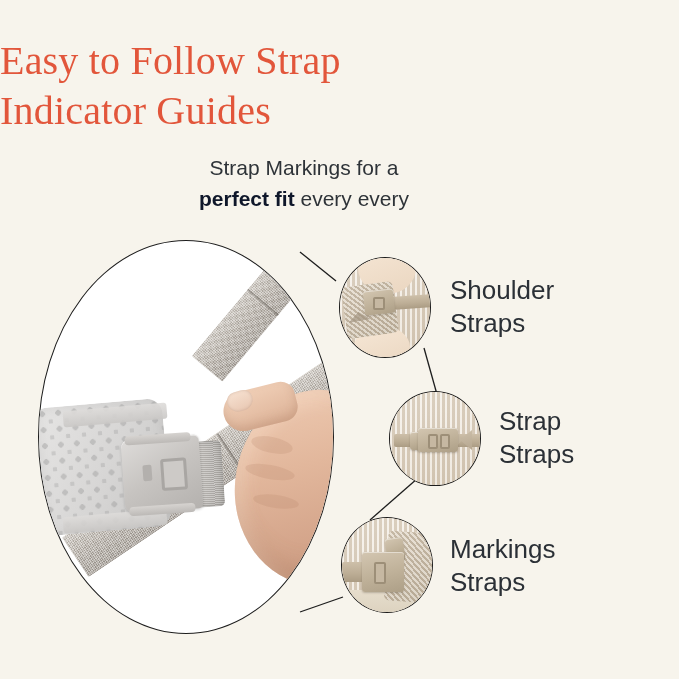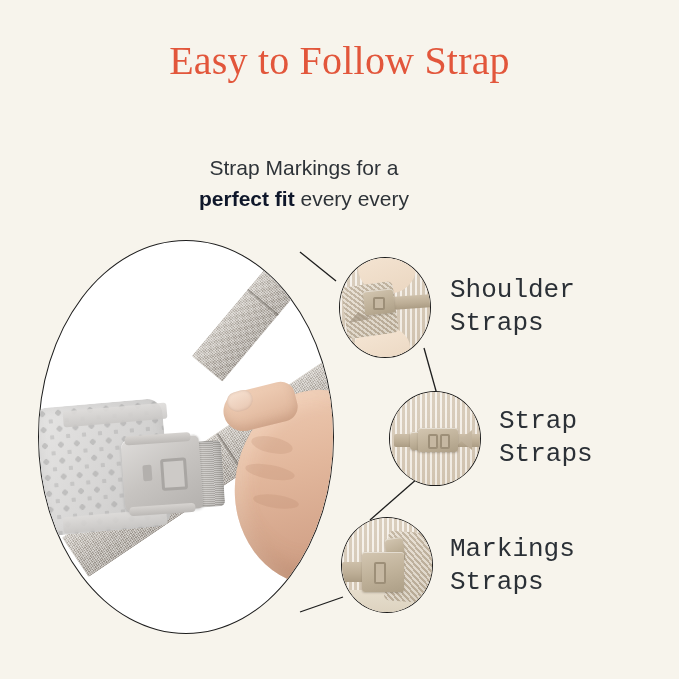--- a/index.html
+++ b/index.html
@@ -16,21 +16,21 @@
     overflow: hidden;
     font-family: "Liberation Sans", sans-serif;
   }
 
   
   .headline {
     position: absolute;
     left: 0;
     top: 36px;
     width: 679px;
-    text-align: center;
+    text-align: left;
     font-family: "Liberation Serif", serif;
     font-size: 40px;
     line-height: 50px;
     letter-spacing: 0.2px;
     color: #e2563b;
   }
   .headline .l2 { display: block; }
 
   .subhead {
     position: absolute;
@@ -333,38 +333,39 @@
   .leaders {
     position: absolute;
     left: 0; top: 0;
     width: 679px; height: 679px;
     pointer-events: none;
   }
 
   
   .label {
     position: absolute;
-    font-family: Liberation Mono, monospace;
+    font-family: Liberation Sans, sans-serif;
     font-size: 26px;
     line-height: 33px;
     color: #2b3036;
     font-weight: 400;
   }
   .label .l2 { display: block; }
   .lb-shoulder { left: 450px; top: 274px; }
   .lb-back     { left: 499px; top: 405px; }
   .lb-waist    { left: 450px; top: 533px; }
 </style>
 </head>
 <body>
 
 <div id="page">
 
   <div class="headline">
     <span>Easy to Follow Strap</span>
+    <span class="l2">Indicator Guides</span>
   </div>
 
   <div class="subhead">
     <span>Strap Markings for a</span>
     <span class="l2"><b>perfect fit</b><span> every every</span></span>
   </div>
 
   <svg class="leaders" viewBox="0 0 679 679">
     <path d="M336 281 L300 252" stroke="#1d1d1d" stroke-width="1.3" fill="none"></path>
     <path d="M424 348 L438 398" stroke="#1d1d1d" stroke-width="1.3" fill="none"></path>

